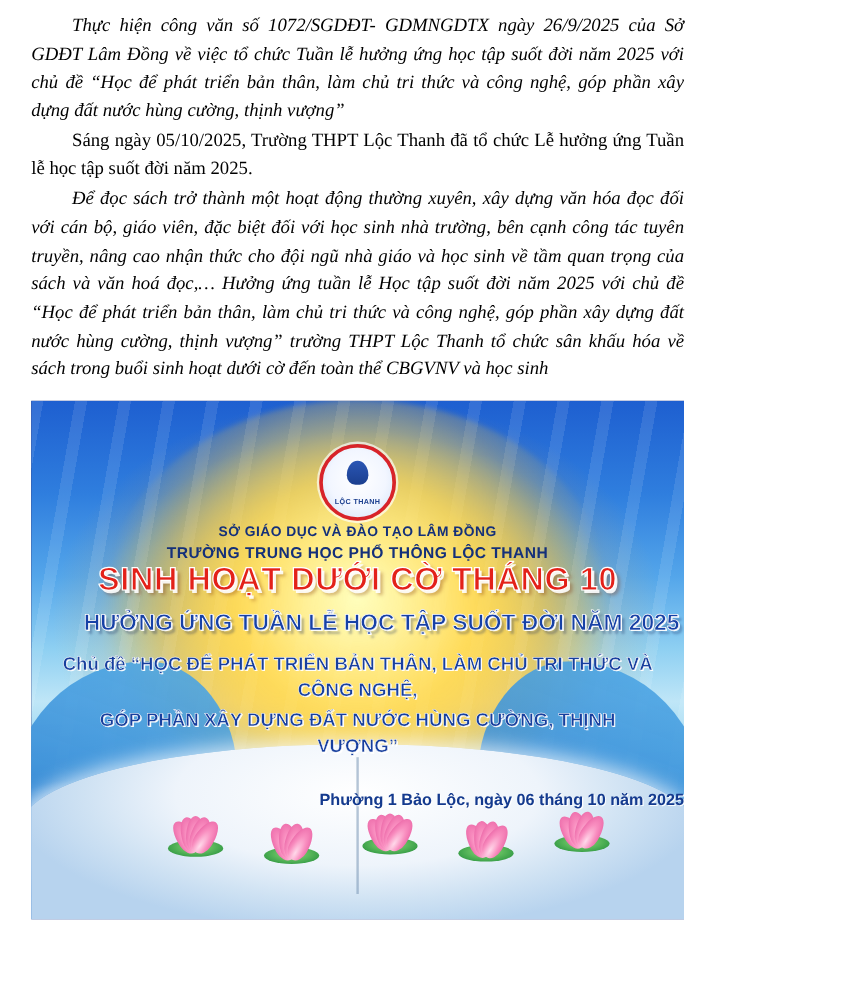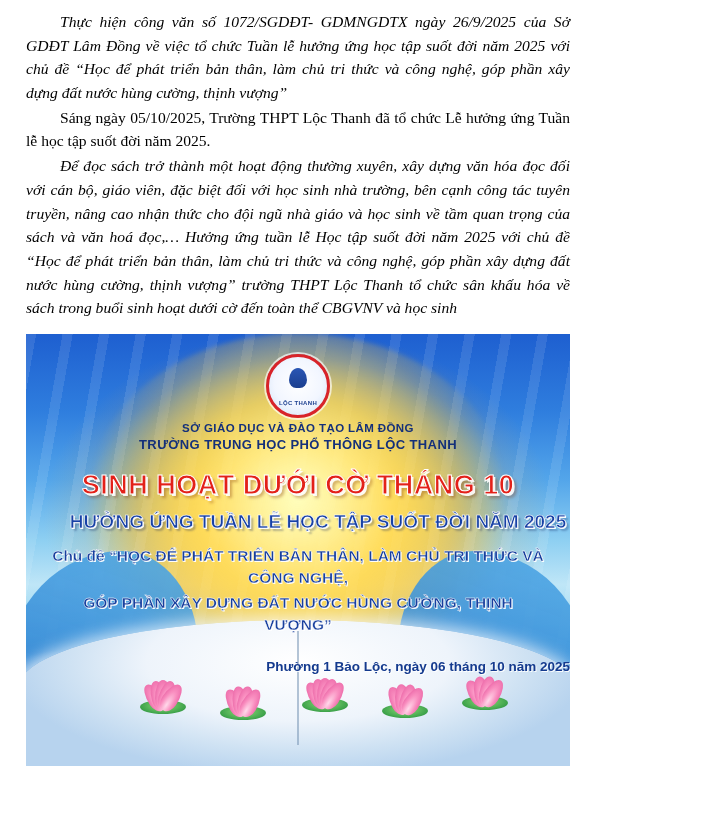--- a/index.html
+++ b/index.html
@@ -153,21 +153,21 @@
     height: 14px;
     transform: translateX(-50%);
     background: radial-gradient(ellipse at 50% 40%, #8fe07a 0%, #3da24a 70%, #2b7d38 100%);
     border-radius: 50%;
   }
   
   .banner-text {
     position: absolute;
     left: 0;
     right: 0;
-    top: 20px;
+    top: 36px;
     text-align: center;
     font-family: "Liberation Sans", sans-serif;
   }
   .logo {
     width: 58px;
     height: 58px;
     margin: 0 auto 4px auto;
     border-radius: 50%;
     background: radial-gradient(circle at 50% 45%, #ffffff 0%, #f2f6ff 55%, #cfe0f6 100%);
     border: 3px solid #d8232a;
@@ -200,21 +200,20 @@
     letter-spacing: .4px;
   }
   .dept-line2 {
     font-size: 13px;
     font-weight: bold;
     color: #14307a;
     letter-spacing: .4px;
     margin-top: 3px;
   }
   .title-main {
-    margin-top: 18px;
     font-size: 27px;
     font-weight: bold;
     color: #e32119;
     -webkit-text-stroke: 1px #ffffff;
     text-shadow: 2px 2px 0 rgba(255,255,255,0.9), 4px 4px 3px rgba(120,40,0,0.35);
     letter-spacing: .5px;
   }
   .title-sub {
     margin-top: 10px;
     font-size: 19px;

